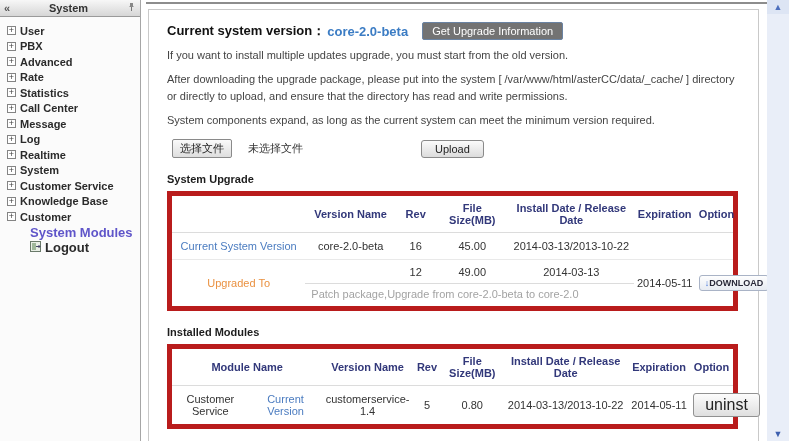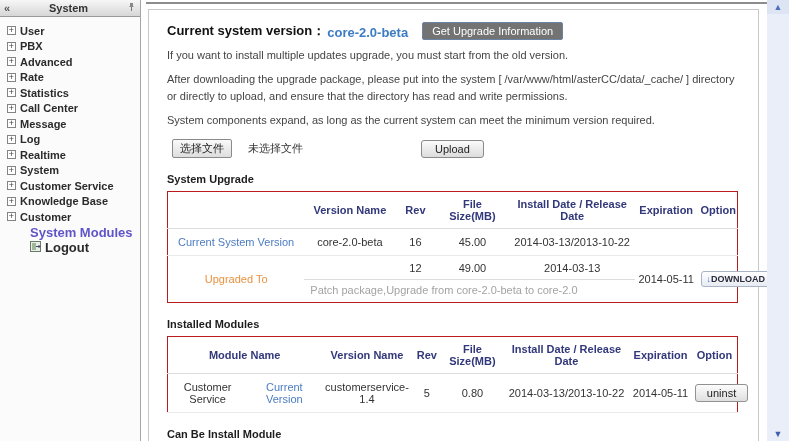--- a/index.html
+++ b/index.html
@@ -24,59 +24,59 @@
     font-size:13px; font-weight:bold; cursor:pointer; }
   .tree-sub.selected span.lbl { color:#5f55c9; }
   .tree-sub .lbl { color:#2b2b2b; }
 
   
   .main { position:absolute; left:142px; top:0; right:0; bottom:0; background:#fff; }
   .top-line { position:absolute; left:4px; right:14px; top:2px; height:2px; background:#8d8d8d; }
   .panel { position:absolute; left:6px; top:9px; right:37px; bottom:-60px;
     border:1px solid #c9c9c9; background:#fff; padding:12px 20px 0 18px; }
 
-  .head-row { display:flex; align-items:flex-end; font-size:13px; margin-bottom:6px; }
+  .head-row { display:flex; align-items:center; font-size:13px; margin-bottom:6px; }
   .head-label { font-weight:bold; color:#111; }
   .head-version { font-weight:bold; color:#3b7cc4; margin-left:2px; }
   .btn-getinfo { margin-left:14px; background:#737373; border:1px solid #6a83a3; color:#fff;
     font-size:11px; padding:2px 9px; border-radius:2px; cursor:pointer;
     font-family:"Liberation Sans",sans-serif; }
 
   .para { font-size:11px; color:#444; line-height:1.55; margin:7px 0; max-width:575px; }
 
   .upload-row { display:flex; align-items:center; font-size:11px; margin:10px 0 2px; }
   .upload-label { font-weight:bold; color:#1d1d1d; }
   .btn-file { margin-left:5px; border:1px solid #8a8a8a; background:linear-gradient(#fafafa,#dedede);
     font-size:11px; padding:1px 7px; border-radius:2px; cursor:pointer; color:#222;
     font-family:"Liberation Sans",sans-serif; }
   .no-file { margin-left:16px; color:#333; }
   .btn-upload { margin-left:118px; border:1px solid #8a8a8a; background:linear-gradient(#fbfbfb,#dcdcdc);
     font-size:11px; padding:2px 13px; border-radius:3px; cursor:pointer; color:#222;
     font-family:"Liberation Sans",sans-serif; }
 
   .section-title { font-size:11px; font-weight:bold; color:#1d1d1d; margin:15px 0 6px; }
 
-  table { width:100%; border-collapse:collapse; font-size:11px; border:1px solid #b91c1c;
+  table { width:100%; border-collapse:collapse; font-size:11px; border:5px solid #b91c1c;
     table-layout:fixed; }
   th { color:#32387a; font-weight:bold; padding:6px 3px; text-align:center;
     border-bottom:1px solid #dcdcdc; }
   td { padding:7px 3px; text-align:center; color:#333; }
   tr.data-row { border-bottom:1px solid #e9e9e9; }
   td.split-top { padding:6px 3px 5px; }
   td.subnote { text-align:left; color:#a3a3a3; border-top:1px solid #dcdcdc;
     padding:4px 3px 6px 6px; }
   a.lnk { color:#4b7cc0; text-decoration:none; cursor:pointer; }
   .orange { color:#ea9140; }
 
   .btn-download { border:1px solid #a9b3c6; border-radius:3px;
     background:linear-gradient(#fefefe,#e7ebf2); padding:2px 5px; font-size:9px; font-weight:bold;
     color:#2a2a3a; cursor:pointer; white-space:nowrap; font-family:"Liberation Sans",sans-serif; }
   .btn-download .arr { color:#3a6fd8; font-weight:bold; }
   .btn-uninst { border:1px solid #919191; border-radius:3px;
-    background:linear-gradient(#fcfcfc,#dfdfdf); padding:2px 11px; font-size:11px; color:#222;
+    background:linear-gradient(#fcfcfc,#dfdfdf); padding:2px 11px; font-size:16px; color:#222;
     cursor:pointer; font-family:"Liberation Sans",sans-serif; }
 
   
   .scrollbar { position:absolute; right:7px; top:0; bottom:0; width:22px; background:#e9eef8; }
   .scroll-arrow { position:absolute; left:0; width:100%; height:14px; text-align:center;
     font-size:9px; color:#4d6fbd; line-height:14px; cursor:pointer; background:#dde5f4; }
   .scroll-arrow.up { top:0; }
   .scroll-arrow.down { bottom:0; background:transparent; color:#3d5fae; }
 </style>
 </head>

